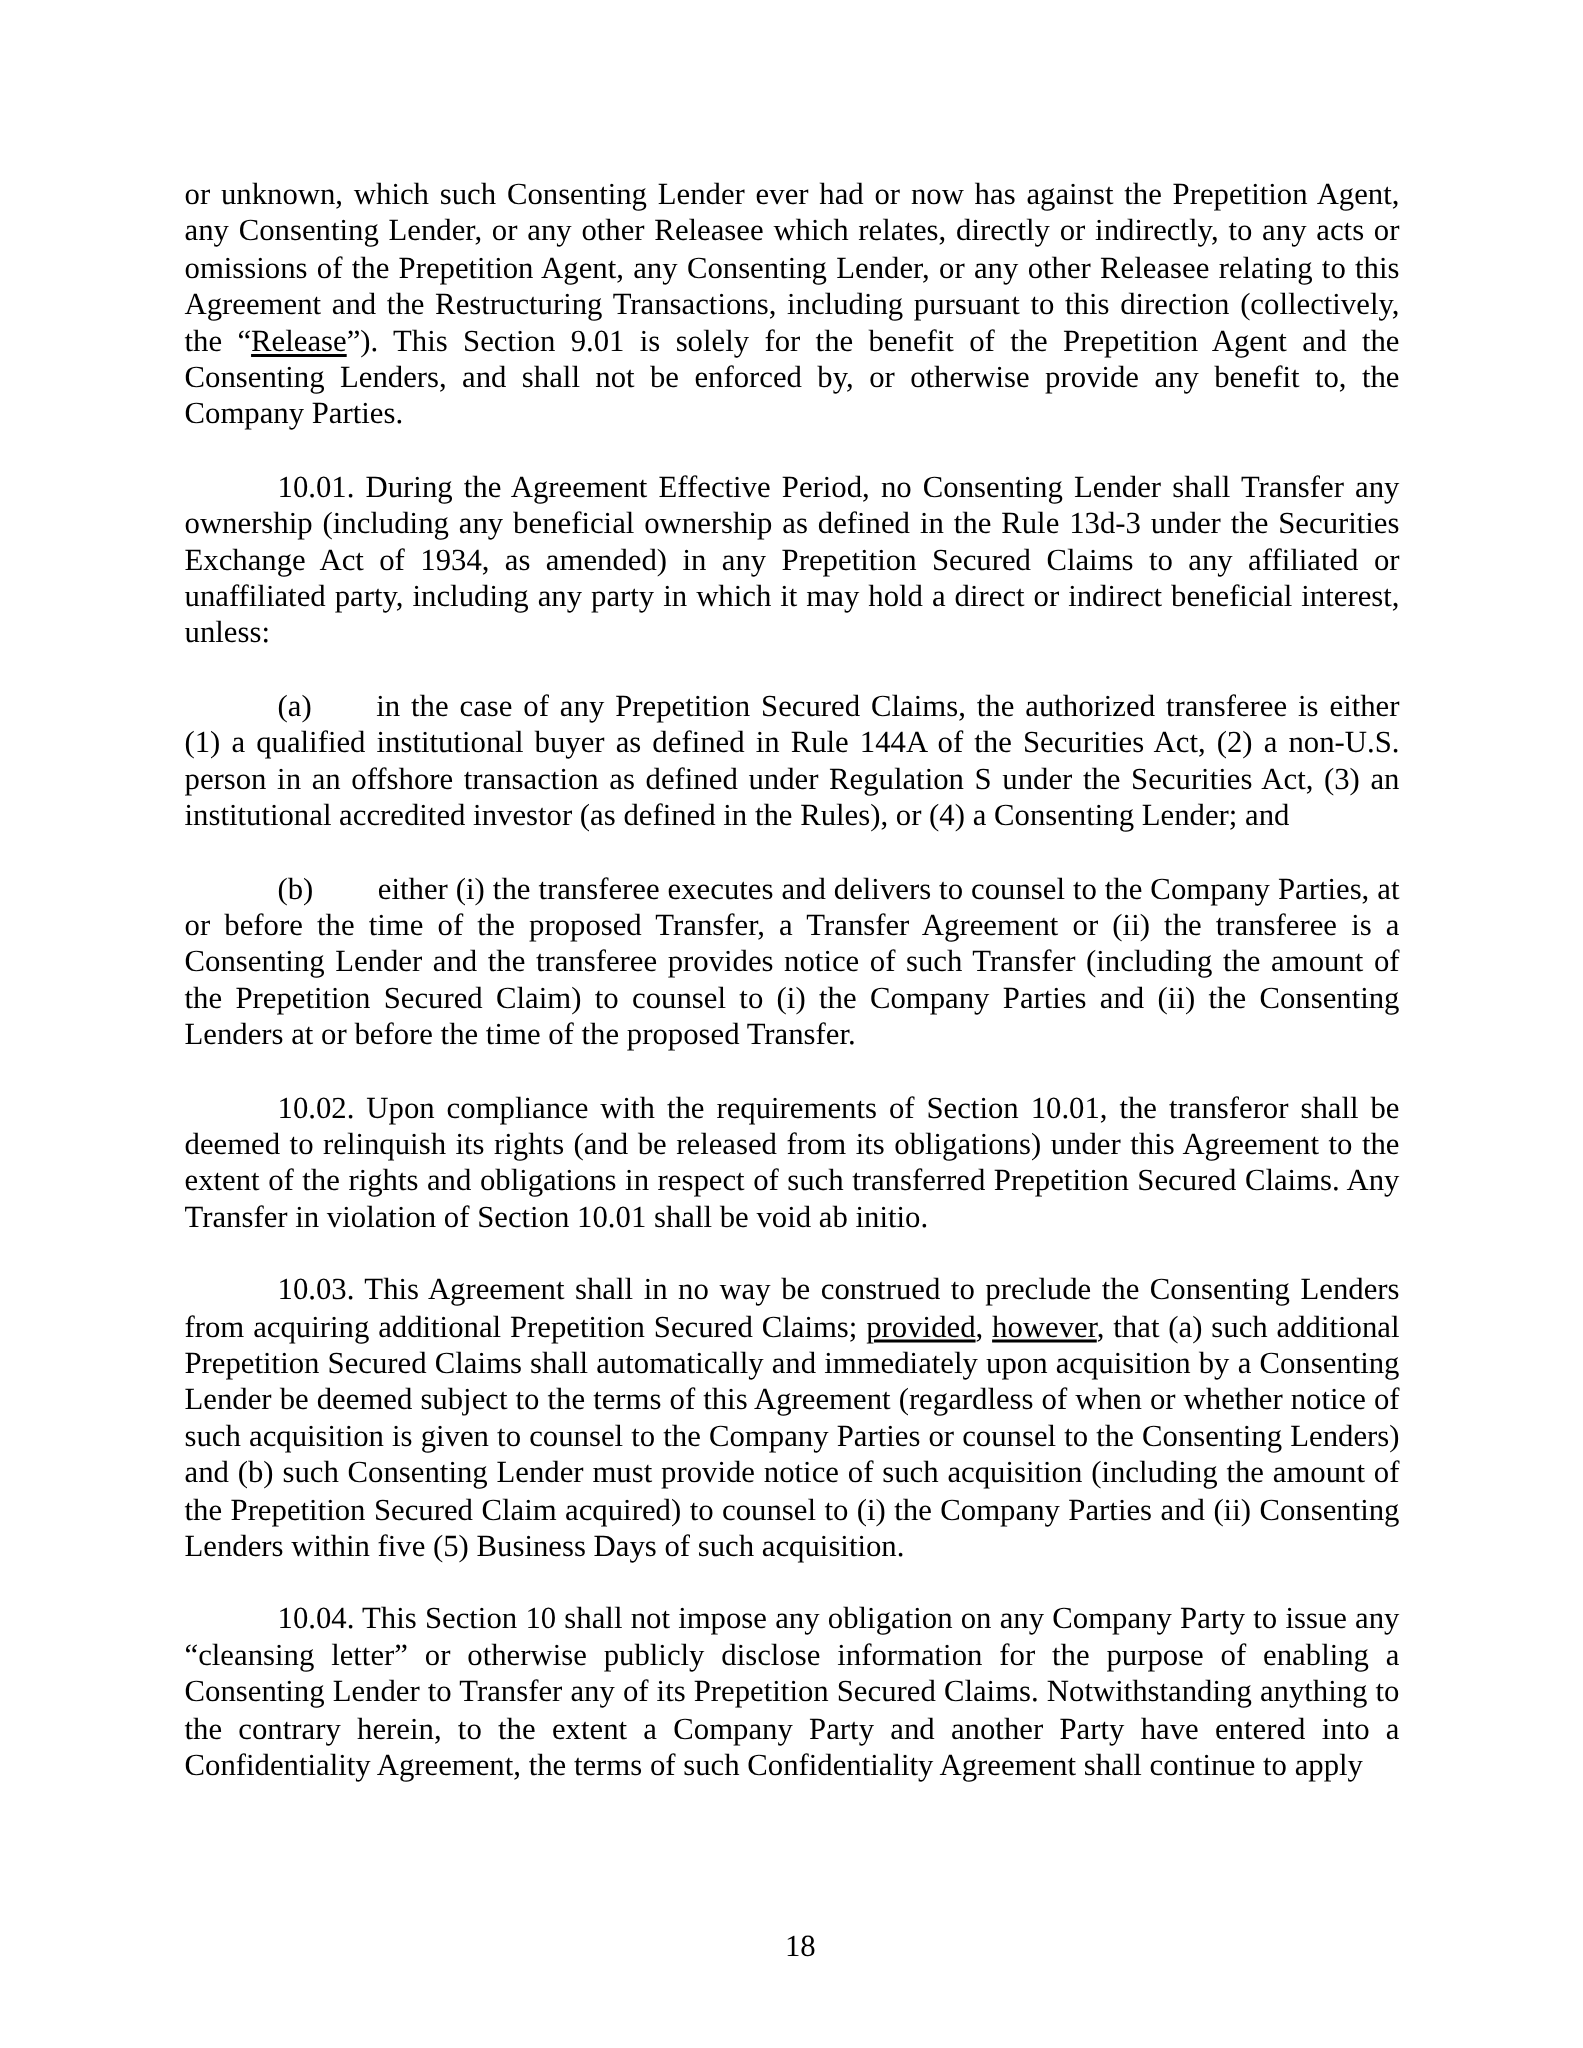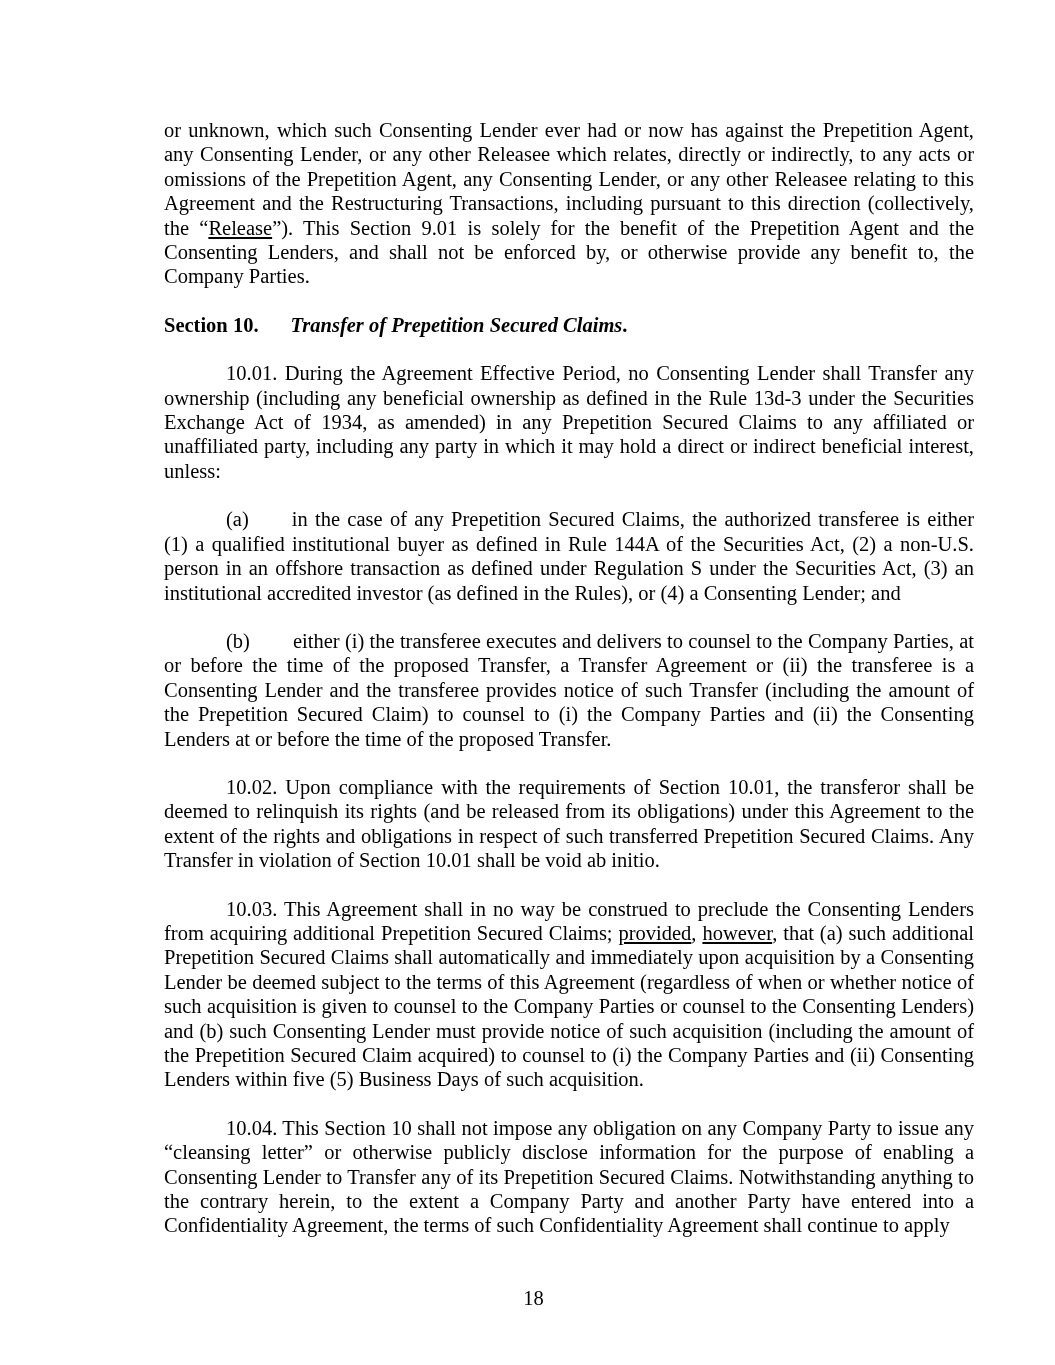--- a/index.html
+++ b/index.html
@@ -18,21 +18,20 @@
     font-family: "Liberation Serif", "DejaVu Serif", serif;
     font-size: 20.5px;
     line-height: 24.4px;
     overflow: hidden;
   }
   .content {
     position: absolute;
     left: 123px;
     top: 118px;
     width: 810px;
-    margin-left: 41px;
   }
   p.para {
     margin: 0 0 24px 0;
     text-align: justify;
   }
   p.para.heading {
     text-align: left;
   }
   p.para.indent {
     text-indent: 62px;
@@ -52,21 +51,20 @@
     padding-left: 12px;
   }
 </style>
 </head>
 <body>
 
 <div class="page">
   <div class="content">
 
   <p class="para"><span>or unknown, which such Consenting Lender ever had or now has against the Prepetition Agent, any Consenting Lender, or any other Releasee which relates, directly or indirectly, to any acts or omissions of the Prepetition Agent, any Consenting Lender, or any other Releasee relating to this Agreement and the Restructuring Transactions, including pursuant to this direction (collectively, the “</span><span class="u">Release</span><span>”).  This Section 9.01 is solely for the benefit of the Prepetition Agent and the Consenting Lenders, and shall not be enforced by, or otherwise provide any benefit to, the Company Parties.</span></p>
-      <p class="para heading"><span class="b">Section 10.</span><span class="tab32">	</span><span class="bi">Transfer of Prepetition Secured Claims</span><span class="b">.</span></p>
       <p class="para indent"><span>10.01.  During the Agreement Effective Period, no Consenting Lender shall Transfer any ownership (including any beneficial ownership as defined in the Rule 13d-3 under the Securities Exchange Act of 1934, as amended) in any Prepetition Secured Claims to any affiliated or unaffiliated party, including any party in which it may hold a direct or indirect beneficial interest, unless:</span></p>
       <p class="para indent"><span>(a)</span><span class="tab43">	</span><span>in the case of any Prepetition Secured Claims, the authorized transferee is either (1) a qualified institutional buyer as defined in Rule 144A of the Securities Act, (2) a non-U.S. person in an offshore transaction as defined under Regulation S under the Securities Act, (3) an institutional accredited investor (as defined in the Rules), or (4) a Consenting Lender; and</span></p>
       <p class="para indent"><span>(b)</span><span class="tab43">	</span><span>either (i) the transferee executes and delivers to counsel to the Company Parties, at or before the time of the proposed Transfer, a Transfer Agreement or (ii) the transferee is a Consenting Lender and the transferee provides notice of such Transfer (including the amount of the Prepetition Secured Claim) to counsel to (i) the Company Parties and (ii) the Consenting Lenders at or before the time of the proposed Transfer.</span></p>
       <p class="para indent"><span>10.02.  Upon compliance with the requirements of Section 10.01, the transferor shall be deemed to relinquish its rights (and be released from its obligations) under this Agreement to the extent of the rights and obligations in respect of such transferred Prepetition Secured Claims.  Any Transfer in violation of Section 10.01 shall be void </span><span class="i">ab initio</span><span>.</span></p>
       <p class="para indent"><span>10.03.  This Agreement shall in no way be construed to preclude the Consenting Lenders from acquiring additional Prepetition Secured Claims; </span><span class="u">provided</span><span>, </span><span class="u">however</span><span>, that (a) such additional Prepetition Secured Claims shall automatically and immediately upon acquisition by a Consenting Lender be deemed subject to the terms of this Agreement (regardless of when or whether notice of such acquisition is given to counsel to the Company Parties or counsel to the Consenting Lenders) and (b) such Consenting Lender must provide notice of such acquisition (including the amount of the Prepetition Secured Claim acquired) to counsel to (i) the Company Parties and (ii) Consenting Lenders within five (5) Business Days of such acquisition.</span></p>
       <p class="para indent"><span>10.04.  This Section 10 shall not impose any obligation on any Company Party to issue any “cleansing letter” or otherwise publicly disclose information for the purpose of enabling a Consenting Lender to Transfer any of its Prepetition Secured Claims.  Notwithstanding anything to the contrary herein, to the extent a Company Party and another Party have entered into a Confidentiality Agreement, the terms of such Confidentiality Agreement shall continue to apply</span></p>
     </div>
   <div class="page-number">18</div>
 </div>
 

